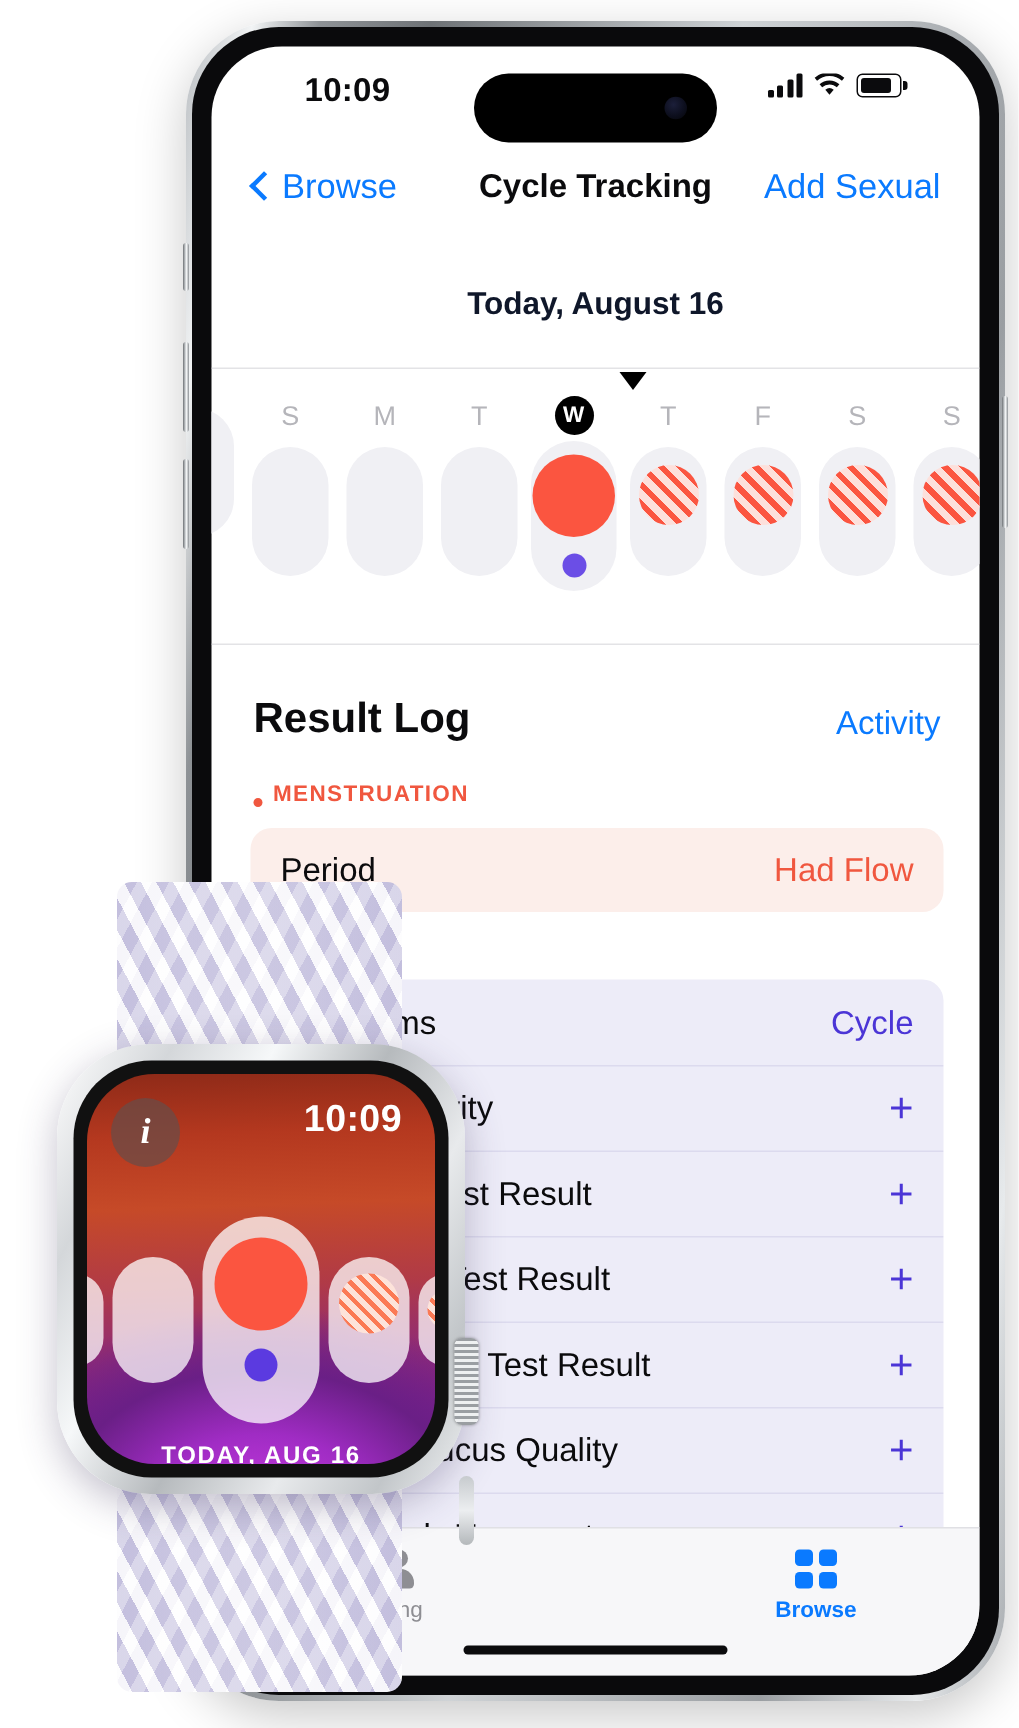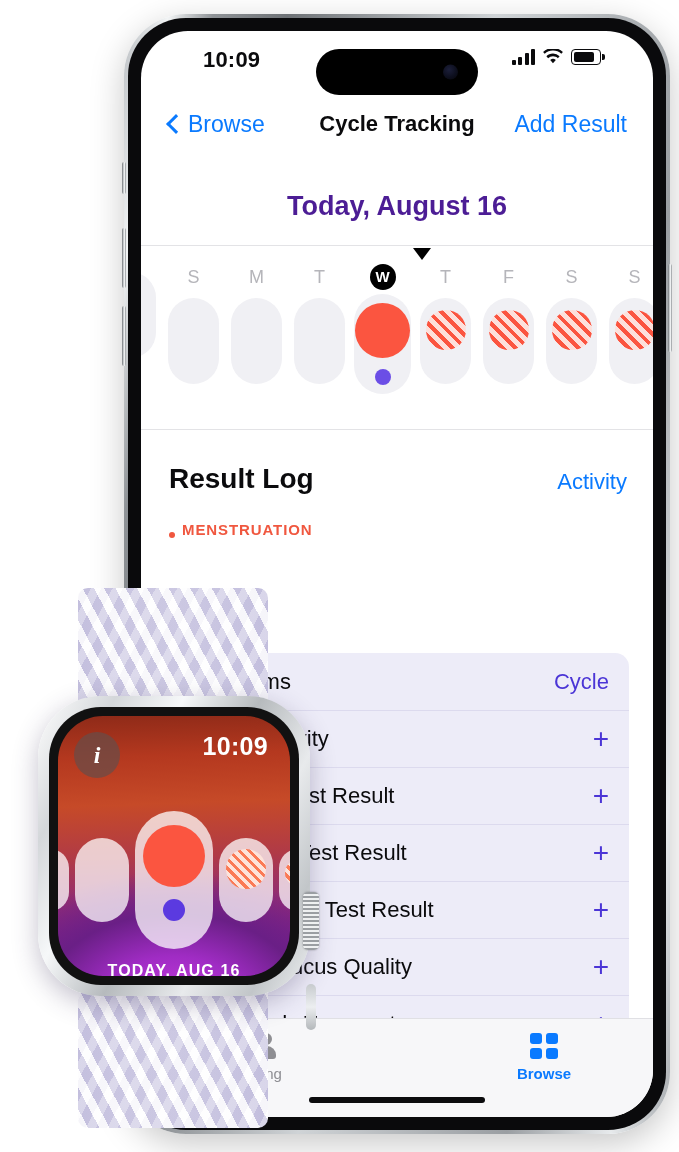--- a/index.html
+++ b/index.html
@@ -48,21 +48,21 @@
   #nav-back{position:absolute;left:28px;top:12px;display:flex;align-items:center;gap:5px;
        color:#0a7aff;font-size:23px;}
   #chev-left{width:11px;height:11px;border-left:3.4px solid #0a7aff;border-bottom:3.4px solid #0a7aff;
        transform:rotate(45deg);margin-bottom:1px;}
   #nav-title{position:absolute;left:50%;transform:translateX(-50%);top:12px;
        font-size:22px;font-weight:700;color:#0b0b0d;white-space:nowrap;}
   #nav-add{position:absolute;right:26px;top:12px;color:#0a7aff;font-size:23px;white-space:nowrap;}
 
   
   #date-title{position:absolute;left:0;top:160px;width:100%;text-align:center;
-       font-size:27px;font-weight:700;color:#4c1d95;}
+       font-size:21px;font-weight:700;color:#0f172a;}
   #cal-sep{position:absolute;left:0;top:214px;width:100%;height:1px;background:#e3e3e6;}
 
   
   #calendar{position:absolute;left:0;top:215px;width:100%;height:150px;}
   #today-caret{position:absolute;left:272px;top:2px;width:0;height:0;
        border-left:9px solid transparent;border-right:9px solid transparent;border-top:12px solid #000;}
   #cal-track{position:absolute;left:-42px;top:18px;display:flex;gap:0px;}
   .cal-day{width:63px;display:flex;flex-direction:column;align-items:center;}
   .cal-letter{font-size:18px;color:#b5b5ba;height:26px;line-height:26px;}
   .cal-day.today .cal-letter{color:#fff;background:#000;width:26px;height:26px;
@@ -194,21 +194,21 @@
             </span>
         </div>
       </div>
 
       <div id="nav-bar">
         <div id="nav-back">
           <span id="chev-left"></span>
           <span>Browse</span>
         </div>
         <div id="nav-title">Cycle Tracking</div>
-        <div id="nav-add">Add Result</div>
+        <div id="nav-add">Add Sexual</div>
       </div>
 
       <div id="date-title">Today, August 16</div>
       <div id="cal-sep"></div>
 
       <div id="calendar">
         <div id="today-caret"></div>
         <div id="cal-track">
             <div class="cal-day">
               <div class="cal-pill"></div>
@@ -262,20 +262,24 @@
       <div id="log-sep"></div>
 
       <div id="log-title">Result Log</div>
       <div id="log-options">Activity</div>
 
       <div id="menstruation-hdr">
         <span class="bullet"></span>
         <span>MENSTRUATION</span>
       </div>
 
+      <div id="period-card">
+        <span id="period-label">Period</span>
+        <span id="period-value">Had Flow</span>
+      </div>
 
       <div id="nodata-hdr">NO DATA</div>
       <div id="nodata-card">
           <div class="nd-row">
             <span class="nd-label">Symptoms</span>
             <span class="nd-value">Cycle</span>
           </div>
           <div class="nd-row">
             <span class="nd-label">Sexual Activity</span>
             <span class="nd-plus">+</span>

